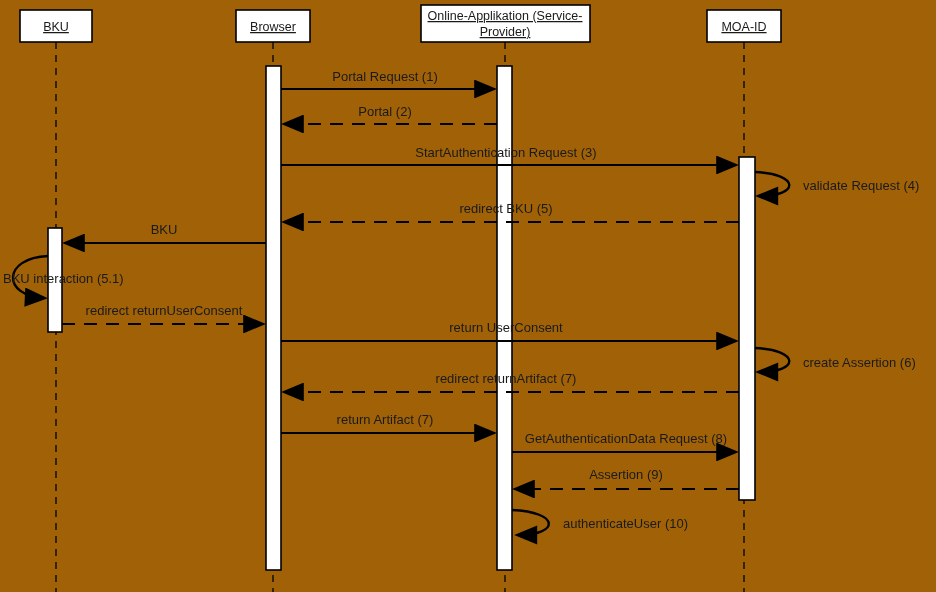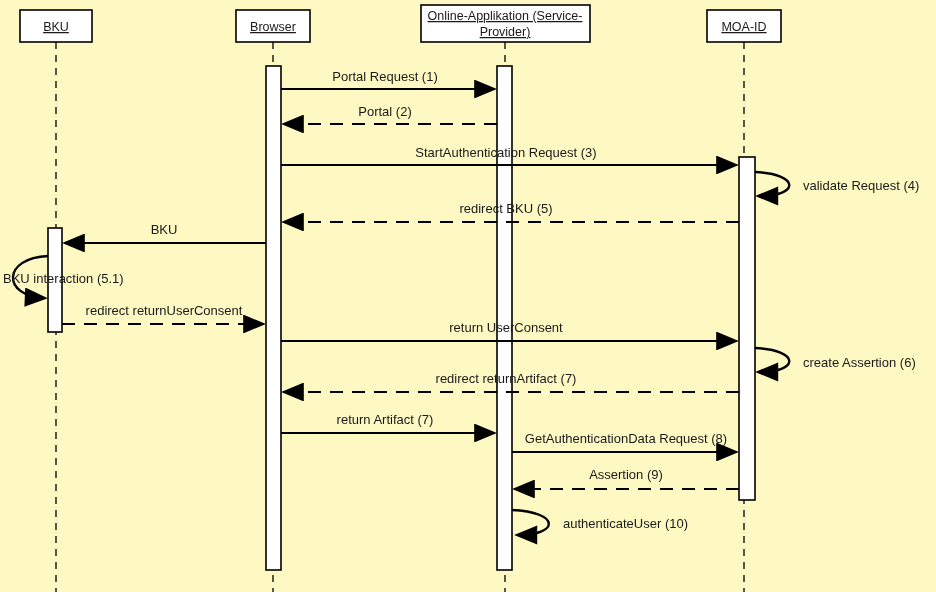--- a/index.html
+++ b/index.html
@@ -7,21 +7,21 @@
     padding: 0;
     background: #ffffff;
   }
   body {
     font-family: "Liberation Sans", sans-serif;
   }
   #diagram-root {
     position: relative;
     width: 936px;
     height: 592px;
-    background: #fef9c3;
+    background: #a16207;
     overflow: hidden;
   }
   svg.seq {
     position: absolute;
     left: 0;
     top: 0;
     width: 936px;
     height: 592px;
   }
   .lifeline-box {

